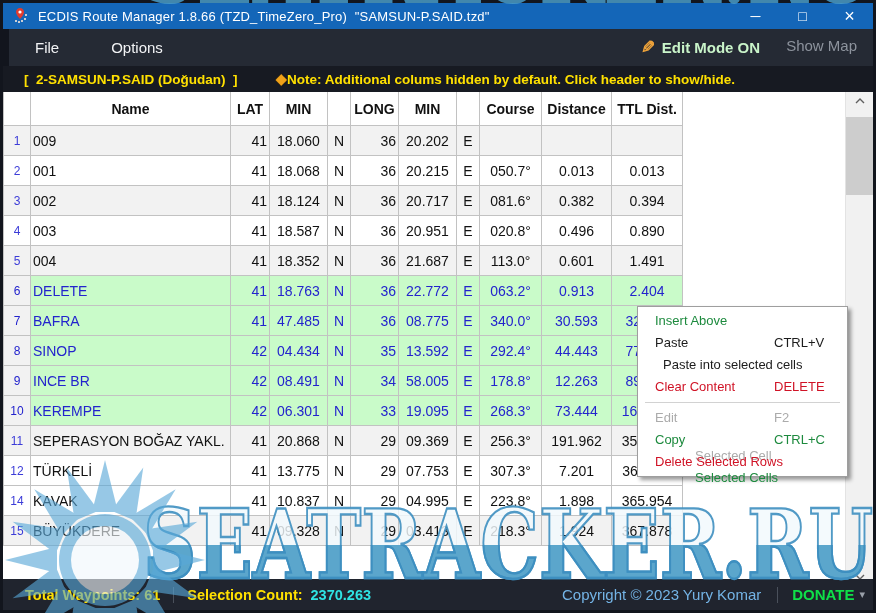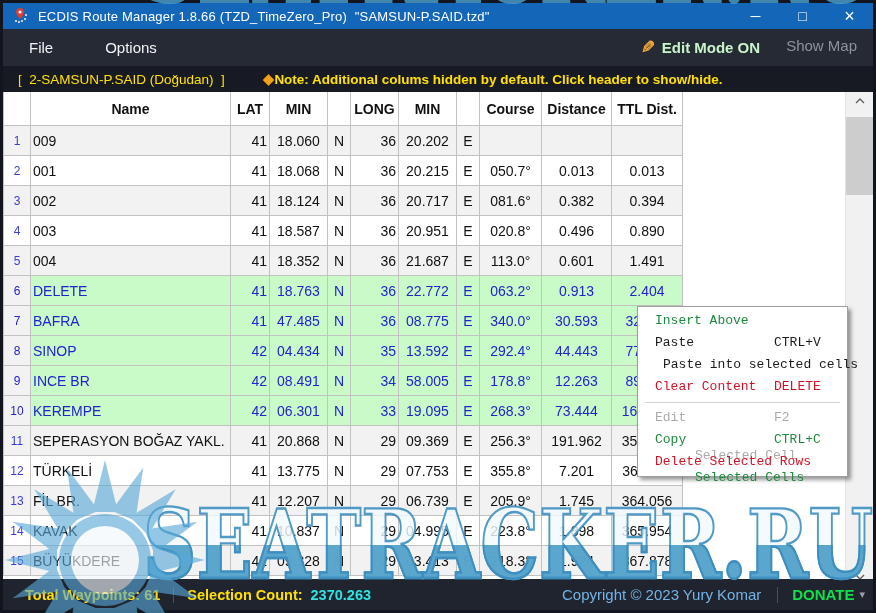--- a/index.html
+++ b/index.html
@@ -8,31 +8,31 @@
   
   .titlebar{position:absolute;left:3px;top:3px;right:3px;height:26px;background:#1466b8;
             display:flex;align-items:center;color:#fff;}
   .app-icon{width:18px;height:18px;margin:0 8px 0 9px;flex:0 0 auto;}
   .title-text{font-size:13px;letter-spacing:.2px;white-space:pre;}
   .win-controls{margin-left:auto;display:flex;height:100%;}
   .win-btn{width:47px;height:100%;display:flex;align-items:center;justify-content:center;
            color:#fff;font-size:14px;cursor:default;}
   .win-btn.close{font-size:18px;}
   
-  .menubar{position:absolute;left:3px;top:29px;right:3px;height:37px;background:#252a34;
+  .menubar{position:absolute;left:9px;top:29px;right:3px;height:37px;background:#252a34;
            display:flex;align-items:center;}
   .menu-item{color:#f2f3f5;font-size:15px;padding:0 26px;}
   .edit-mode{margin-left:auto;display:flex;align-items:center;font-size:15px;font-weight:bold;
              color:#c9f4c9;}
   .pencil{color:#efa33a;font-size:17px;margin-right:7px;display:inline-block;transform:scaleX(-1);font-style:normal;}
   .show-map{color:#8d939d;font-size:15px;margin:0 16px 4px 26px;}
   
   .routebar{position:absolute;left:3px;top:66px;right:3px;height:26px;background:#171a22;
             display:flex;align-items:center;font-size:13.5px;}
-  .route-label{color:#ffe000;font-weight:normal;margin-left:15px;white-space:pre;}
+  .route-label{color:#ffe000;font-weight:bold;margin-left:21px;white-space:pre;}
   .note-diamond{color:#f0a21a;font-size:15px;margin-left:38px;text-shadow:0 0 1px #5a3c00,0 0 1px #5a3c00;font-style:normal;}
   .note-text{color:#ffe000;font-weight:600;margin-left:0;}
   
   .table-area{position:absolute;left:3px;top:92px;right:3px;bottom:28px;background:#ffffff;z-index:1;}
   table.wp{border-collapse:collapse;table-layout:fixed;width:679px;font-size:14px;color:#111;}
   table.wp th{height:33px;font-weight:bold;font-size:14px;background:#fff;
               border:1px solid #c2c2c2;border-top:none;padding:0;}
   table.wp td{height:29px;border:1px solid #c2c2c2;padding:0 2px;white-space:nowrap;overflow:hidden;}
   tr.odd td{background:#f2f2f2;}
   tr.even td{background:#ffffff;}
@@ -44,21 +44,21 @@
   td.c-latm,td.c-lonm,td.c-ns,td.c-ew,td.c-crs,td.c-dist,td.c-ttl{text-align:center;}
   
   .vscroll{position:absolute;top:0;right:0;width:27px;height:100%;background:#f1f1f1;
            border-left:1px solid #e3e3e3;z-index:10;}
   .vs-btn{position:absolute;left:0;width:27px;height:17px;display:flex;align-items:center;justify-content:center;}
   .vs-btn.up{top:0;} .vs-btn.down{bottom:0;}
   .vs-thumb{position:absolute;left:0;top:25px;width:27px;height:78px;background:#cdcdcd;}
   
   .ctx{position:absolute;left:637px;top:306px;width:209px;background:#fff;
        border:1px solid #9e9e9e;box-shadow:3px 3px 4px rgba(0,0,0,.40);z-index:60;
-       font-size:13px;padding:3px 0;font-family:Liberation Mono, monospace;}
+       font-size:13px;padding:3px 0;}
   .ci{position:relative;height:22px;line-height:22px;padding-left:17px;white-space:nowrap;}
   .ci .l2{position:absolute;left:57px;margin-top:38px;}
   .ci .sc{position:absolute;left:136px;}
   .ci.green{color:#1d8a3e;} .ci.red{color:#d01326;} .ci.dis{color:#ababab;} .ci.normal{color:#1c1c1c;}
   .ci.indent{padding-left:25px;}
   .sep{border-top:1px solid #d2d2d2;margin:4px 7px;height:0;}
   
   .wm,.wm-top,.sun{position:absolute;pointer-events:none;}
   .wm{left:0;top:0;width:876px;height:586px;z-index:40;overflow:hidden;}
   .wm-top{left:0;top:0;width:876px;height:5px;z-index:40;overflow:hidden;}
@@ -292,36 +292,23 @@
           </tr>
           <tr class="even">
             <td class="c-num">12</td>
             <td class="c-name">TÜRKELİ</td>
             <td class="c-latd">41</td>
             <td class="c-latm">13.775</td>
             <td class="c-ns">N</td>
             <td class="c-lond">29</td>
             <td class="c-lonm">07.753</td>
             <td class="c-ew">E</td>
-            <td class="c-crs">355.8°</td>
+            <td class="c-crs">307.3°</td>
             <td class="c-dist">7.201</td>
             <td class="c-ttl">362.311</td>
-          </tr>
-          <tr class="odd">
-            <td class="c-num">13</td>
-            <td class="c-name">FİL BR.</td>
-            <td class="c-latd">41</td>
-            <td class="c-latm">12.207</td>
-            <td class="c-ns">N</td>
-            <td class="c-lond">29</td>
-            <td class="c-lonm">06.739</td>
-            <td class="c-ew">E</td>
-            <td class="c-crs">205.9°</td>
-            <td class="c-dist">1.745</td>
-            <td class="c-ttl">364.056</td>
           </tr>
           <tr class="even">
             <td class="c-num">14</td>
             <td class="c-name">KAVAK</td>
             <td class="c-latd">41</td>
             <td class="c-latm">10.837</td>
             <td class="c-ns">N</td>
             <td class="c-lond">29</td>
             <td class="c-lonm">04.995</td>
             <td class="c-ew">E</td>

